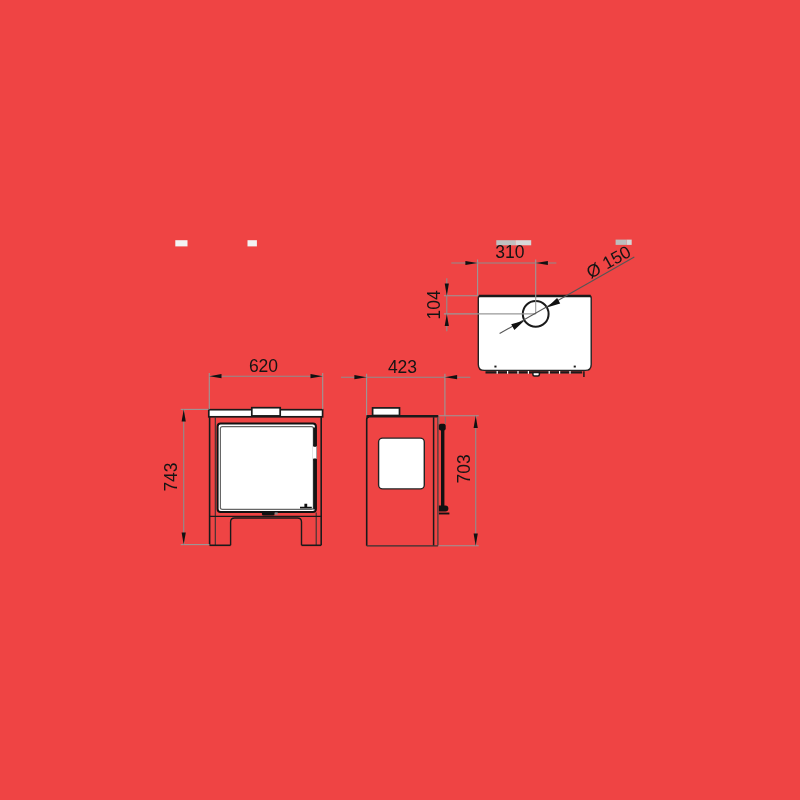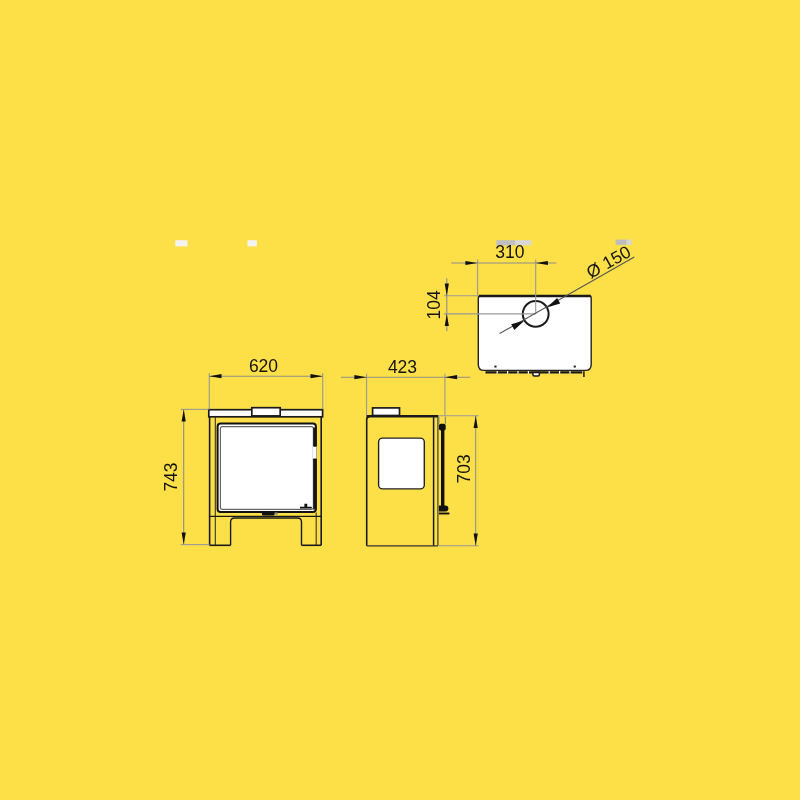--- a/index.html
+++ b/index.html
@@ -1,16 +1,16 @@
 <!DOCTYPE html>
 <html><head>
 <meta charset="utf-8">
 <style>
   html,body{margin:0;padding:0;background:#fff;}
-  .page{width:800px;height:800px;position:relative;background:#fde047;overflow:hidden;}
+  .page{width:800px;height:800px;position:relative;background:#ef4444;overflow:hidden;}
   svg{position:absolute;left:0;top:0;}
   text{font-family:"Liberation Sans",sans-serif;fill:#141414;}
 </style>
 </head>
 <body>
 <div class="page">
 <svg width="800" height="800" viewBox="0 0 800 800">
 
   <rect x="175.3" y="240.2" width="12.2" height="6.2" fill="#f3f3f3"></rect>
 

